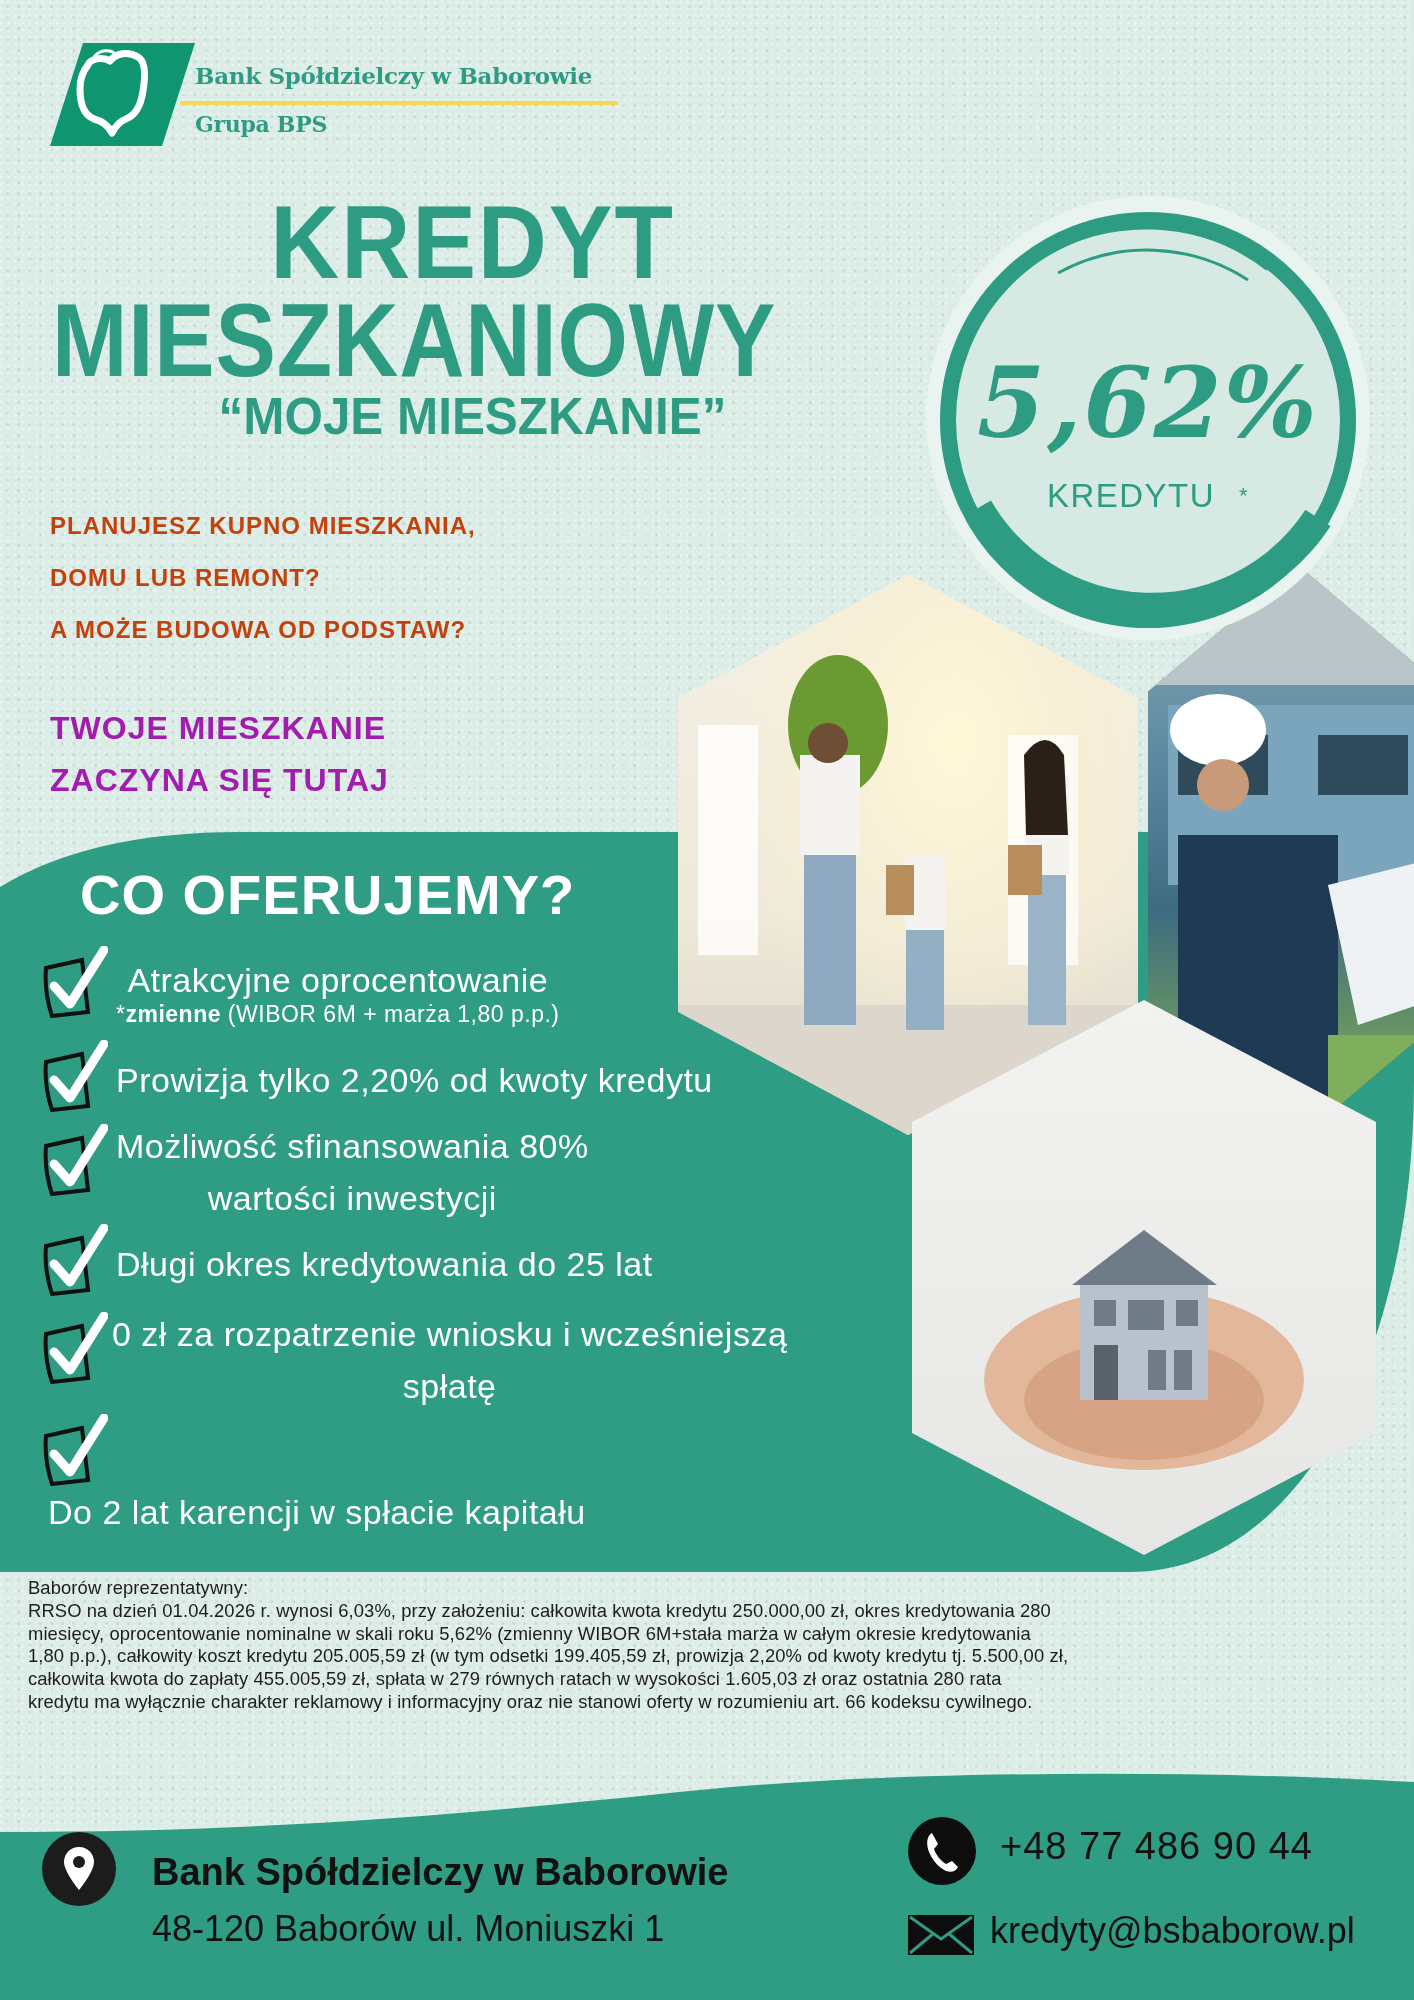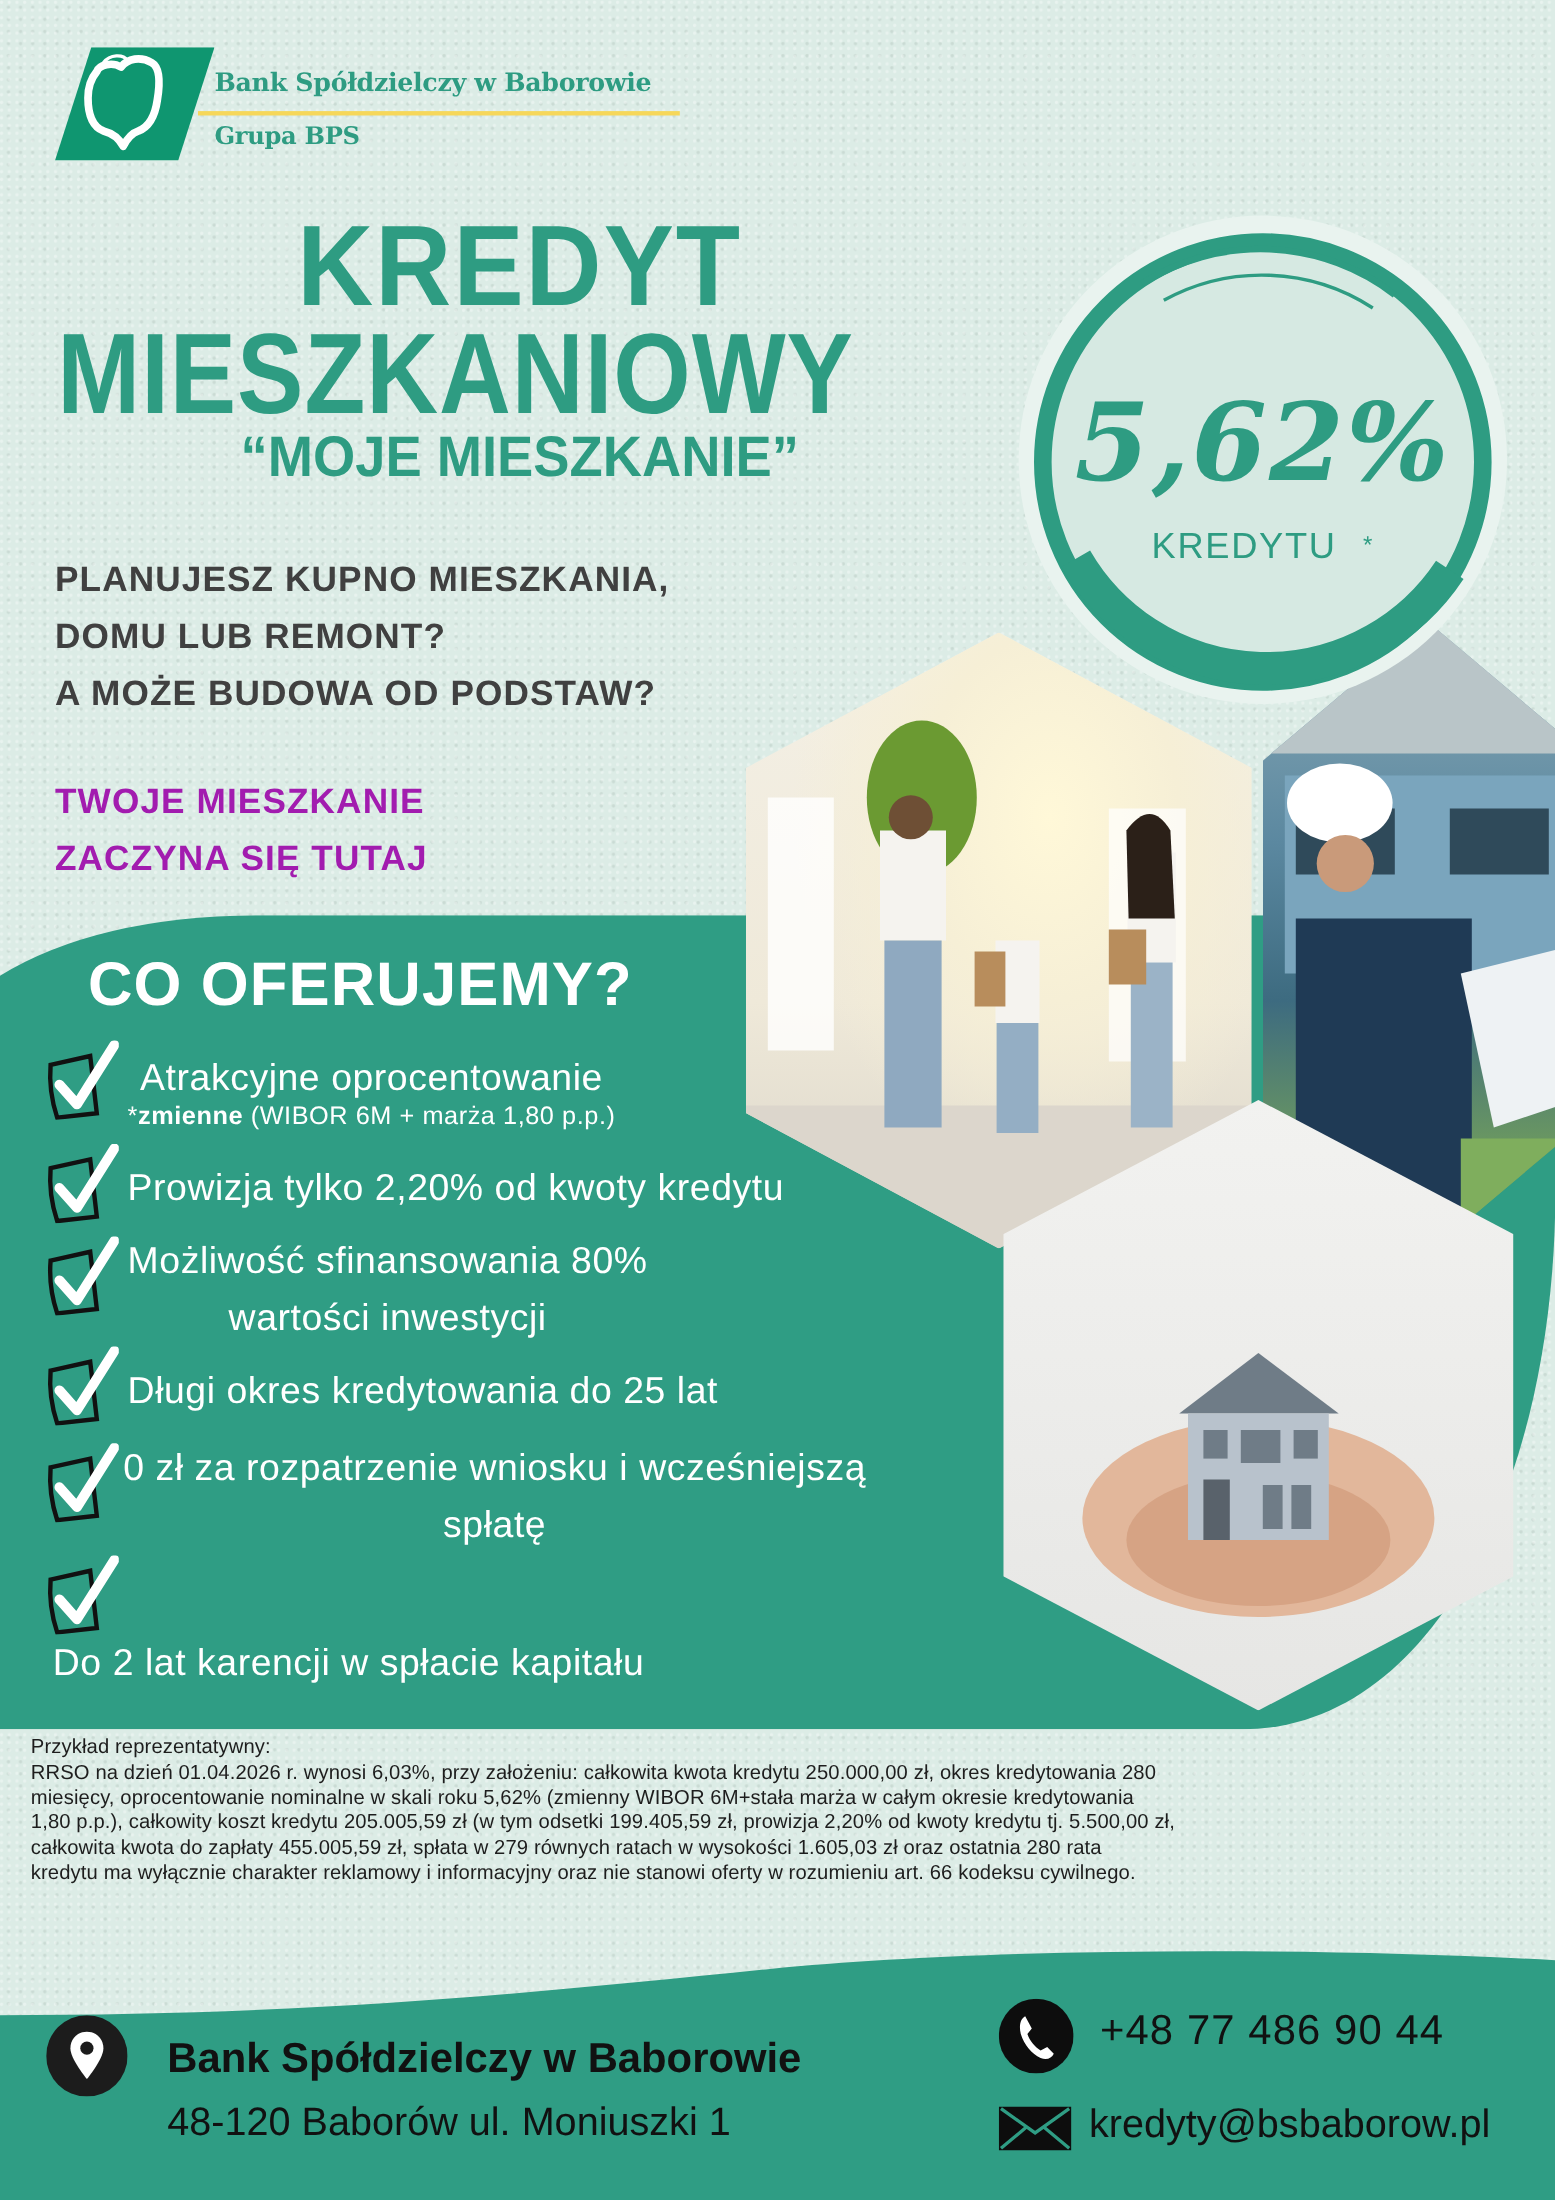--- a/index.html
+++ b/index.html
@@ -47,22 +47,22 @@
   }
   .h-moje {
     left: 0; width: 945px; top: 386px; text-align: center;
     font-family: "Liberation Sans", sans-serif; font-weight: bold;
     font-size: 52px; line-height: 60px; color: #2e9c82; white-space: nowrap;
     transform: scaleX(0.95);
   }
 
   
   .question {
-    left: 50px; top: 500px; font-weight: bold; font-size: 32px; line-height: 52px;
-    color: #404040; letter-spacing: 1px;
+    left: 50px; top: 500px; font-weight: bold; font-size: 24px; line-height: 52px;
+    color: #c2410c; letter-spacing: 1px;
   }
   .tagline {
     left: 50px; top: 702px; font-weight: bold; font-size: 32px; line-height: 52px;
     color: #a21caf; letter-spacing: 1px;
   }
 
   
   .rate-circle {
     left: 918px; top: 188px; width: 460px; height: 460px;
   }
@@ -278,21 +278,21 @@
 
 <div class="abs offer-item" style="top:1428px;flex-direction:column;">
   <svg class="check" viewBox="0 0 68 72">
       <path d="M6,22 L42,14 L48,66 L12,70 Q4,46 6,22 Z" fill="none" stroke="#111" stroke-width="4"></path>
       <path d="M14,40 L30,58 L64,4" fill="none" stroke="#fff" stroke-width="9" stroke-linecap="round" stroke-linejoin="round"></path>
     </svg>
   <div class="offer-text">Do 2 lat karencji w spłacie kapitału</div>
 </div>
 
 <div class="abs disclaimer">
-  <p>Przykład reprezentatywny:</p>
+  <p>Baborów reprezentatywny:</p>
   <p>RRSO na dzień 01.04.2026 r. wynosi 6,03%, przy założeniu: całkowita kwota kredytu 250.000,00 zł, okres kredytowania 280</p>
   <p>miesięcy, oprocentowanie nominalne w skali roku 5,62% (zmienny WIBOR 6M+stała marża w całym okresie kredytowania</p>
   <p>1,80 p.p.), całkowity koszt kredytu 205.005,59 zł (w tym odsetki 199.405,59 zł, prowizja 2,20% od kwoty kredytu tj. 5.500,00 zł,</p>
   <p>całkowita kwota do zapłaty 455.005,59 zł, spłata w 279 równych ratach w wysokości 1.605,03 zł oraz ostatnia 280 rata</p>
   <p>kredytu ma wyłącznie charakter reklamowy i informacyjny oraz nie stanowi oferty w rozumieniu art. 66 kodeksu cywilnego.</p>
 </div>
 
 <svg class="abs footer-wave" viewBox="0 0 1414 230" preserveAspectRatio="none">
   <path d="M0,62 C300,62 500,40 700,20 C900,0 1200,0 1414,12 L1414,230 L0,230 Z" fill="#2f9d84"></path>
 </svg>

